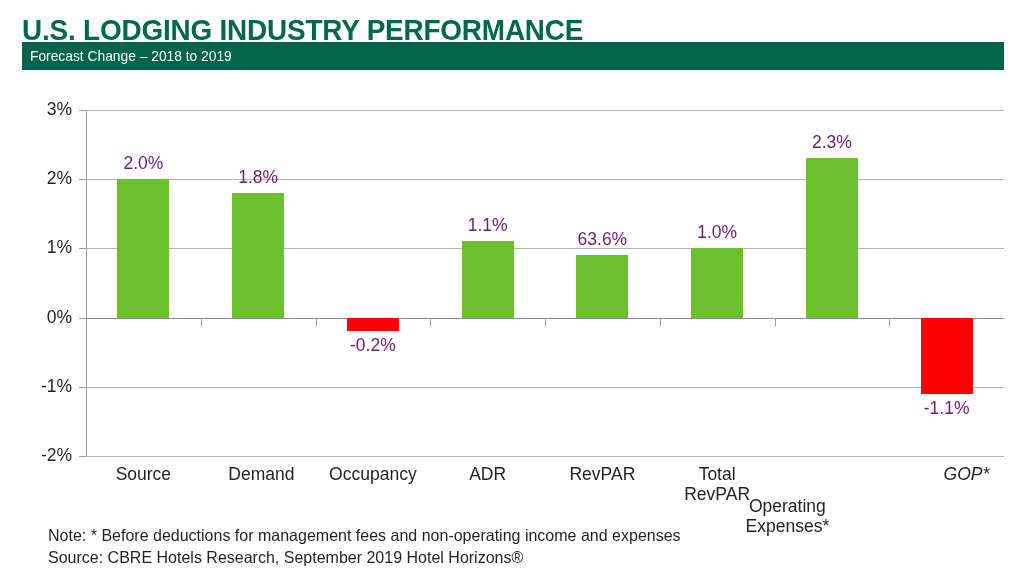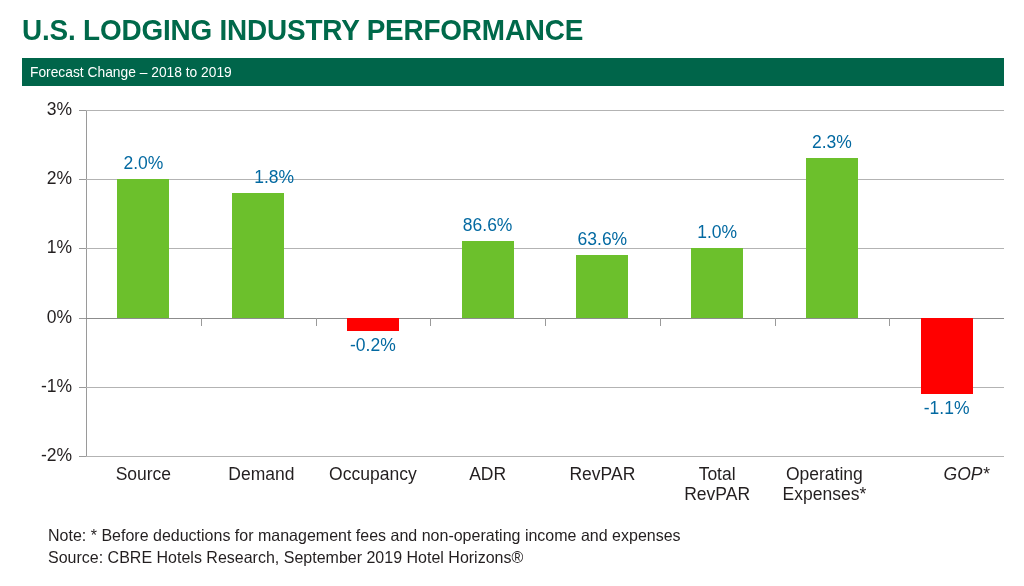--- a/index.html
+++ b/index.html
@@ -26,21 +26,21 @@
     letter-spacing: -0.2px;
     color: #00694a;
     font-family: "Liberation Sans", sans-serif;
     transform: scaleX(0.93);
     transform-origin: left top;
     white-space: nowrap;
   }
   #subtitle-bar {
     position: absolute;
     left: 22px;
-    top: 58px;
+    top: 42px;
     width: 982px;
     height: 28px;
     background: #00654a;
   }
   #subtitle-text {
     position: absolute;
     left: 8px;
     top: 5px;
     font-size: 15px;
     color: #ffffff;
@@ -114,21 +114,21 @@
     width: 52px;
   }
   .bar.pos { background: #6cc02c; }
   .bar.neg { background: #ff0000; }
 
   .bar-value {
     position: absolute;
     left: 50%;
     transform: translateX(-50%);
     font-size: 17.5px;
-    color: #0369a1;
+    color: #701a75;
     white-space: nowrap;
     line-height: 1;
   }
 
   
   .xtick {
     position: absolute;
     top: 206px;      
     width: 1px;
     height: 8px;
@@ -207,29 +207,29 @@
         <div class="xtick" style="left: 688.5px; top: 207.6px;"></div>
         <div class="xtick" style="left: 803.25px; top: 207.6px;"></div>
       </div>
     <div id="bars">
         <div class="bar-slot" style="left: 0px; width: 114.75px;">
           <div class="bar pos" title="Supply: 2.0%" style="top: 69.2px; height: 138.4px;"></div>
           <div class="bar-value" style="top: 45.2px;">2.0%</div>
         </div>
         <div class="bar-slot" style="left: 114.75px; width: 114.75px;">
           <div class="bar pos" title="Demand: 1.8%" style="top: 83.04px; height: 124.56px;"></div>
-          <div class="bar-value" style="top: 59.04px; margin-left: 16px;">1.8%</div>
+          <div class="bar-value" style="top: 59.04px;">1.8%</div>
         </div>
         <div class="bar-slot" style="left: 229.5px; width: 114.75px;">
           <div class="bar neg" title="Occupancy: -0.2%" style="top: 207.6px; height: 13.84px;"></div>
           <div class="bar-value" style="top: 227.44px; text-align: center;">-0.2%</div>
         </div>
         <div class="bar-slot" style="left: 344.25px; width: 114.75px;">
           <div class="bar pos" title="ADR: 1.1%" style="top: 131.48px; height: 76.12px;"></div>
-          <div class="bar-value" style="top: 107.48px;">86.6%</div>
+          <div class="bar-value" style="top: 107.48px;">1.1%</div>
         </div>
         <div class="bar-slot" style="left: 459px; width: 114.75px;">
           <div class="bar pos" title="RevPAR: 0.9%" style="top: 145.32px; height: 62.28px;"></div>
           <div class="bar-value" style="top: 121.32px;">63.6%</div>
         </div>
         <div class="bar-slot" style="left: 573.75px; width: 114.75px;">
           <div class="bar pos" title="Total RevPAR: 1.0%" style="top: 138.4px; height: 69.2px;"></div>
           <div class="bar-value" style="top: 114.4px;">1.0%</div>
         </div>
         <div class="bar-slot" style="left: 688.5px; width: 114.75px;">
@@ -256,21 +256,21 @@
       <div class="xlabel" style="left: 430.25px; width: 114.75px;">
         <div>ADR</div>
       </div>
       <div class="xlabel" style="left: 545px; width: 114.75px;">
         <div>RevPAR</div>
       </div>
       <div class="xlabel" style="left: 659.75px; width: 114.75px;">
         <div>Total</div>
         <div>RevPAR</div>
       </div>
-      <div class="xlabel" style="left: 767px; width: 114.75px;">
+      <div class="xlabel" style="left: 730px; width: 114.75px; margin-top: 32px;">
         <div>Operating</div>
         <div>Expenses*</div>
       </div>
       <div class="xlabel" style="left: 909px; width: 114.75px; font-style: italic;">
         <div>GOP*</div>
       </div>
     </div>
 </div>
 
 <div id="footnotes">

